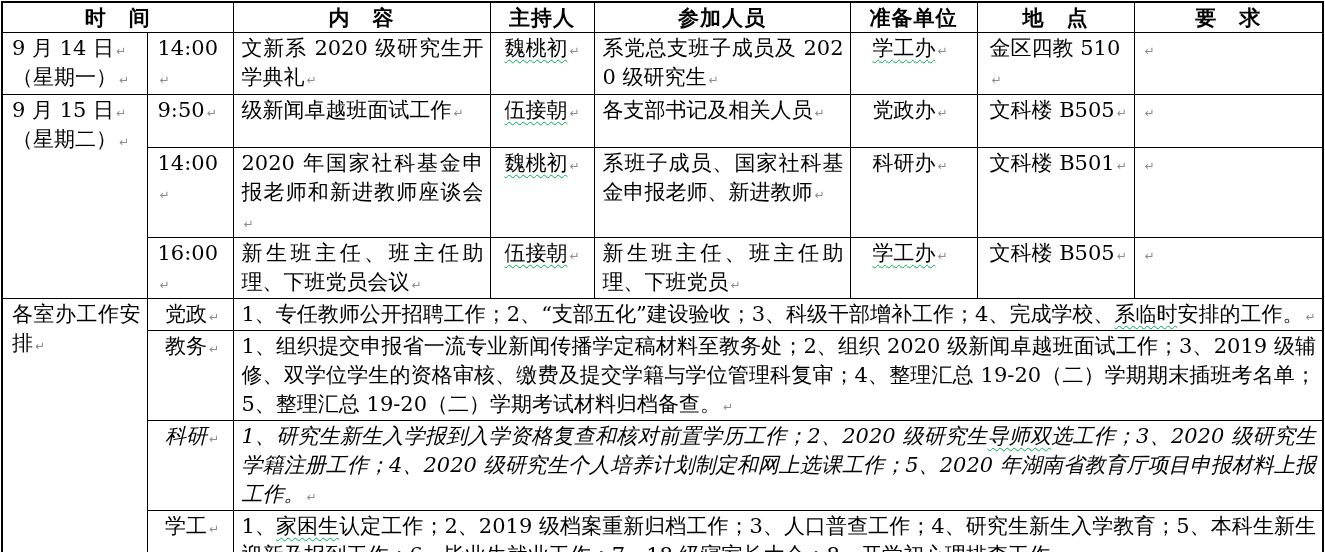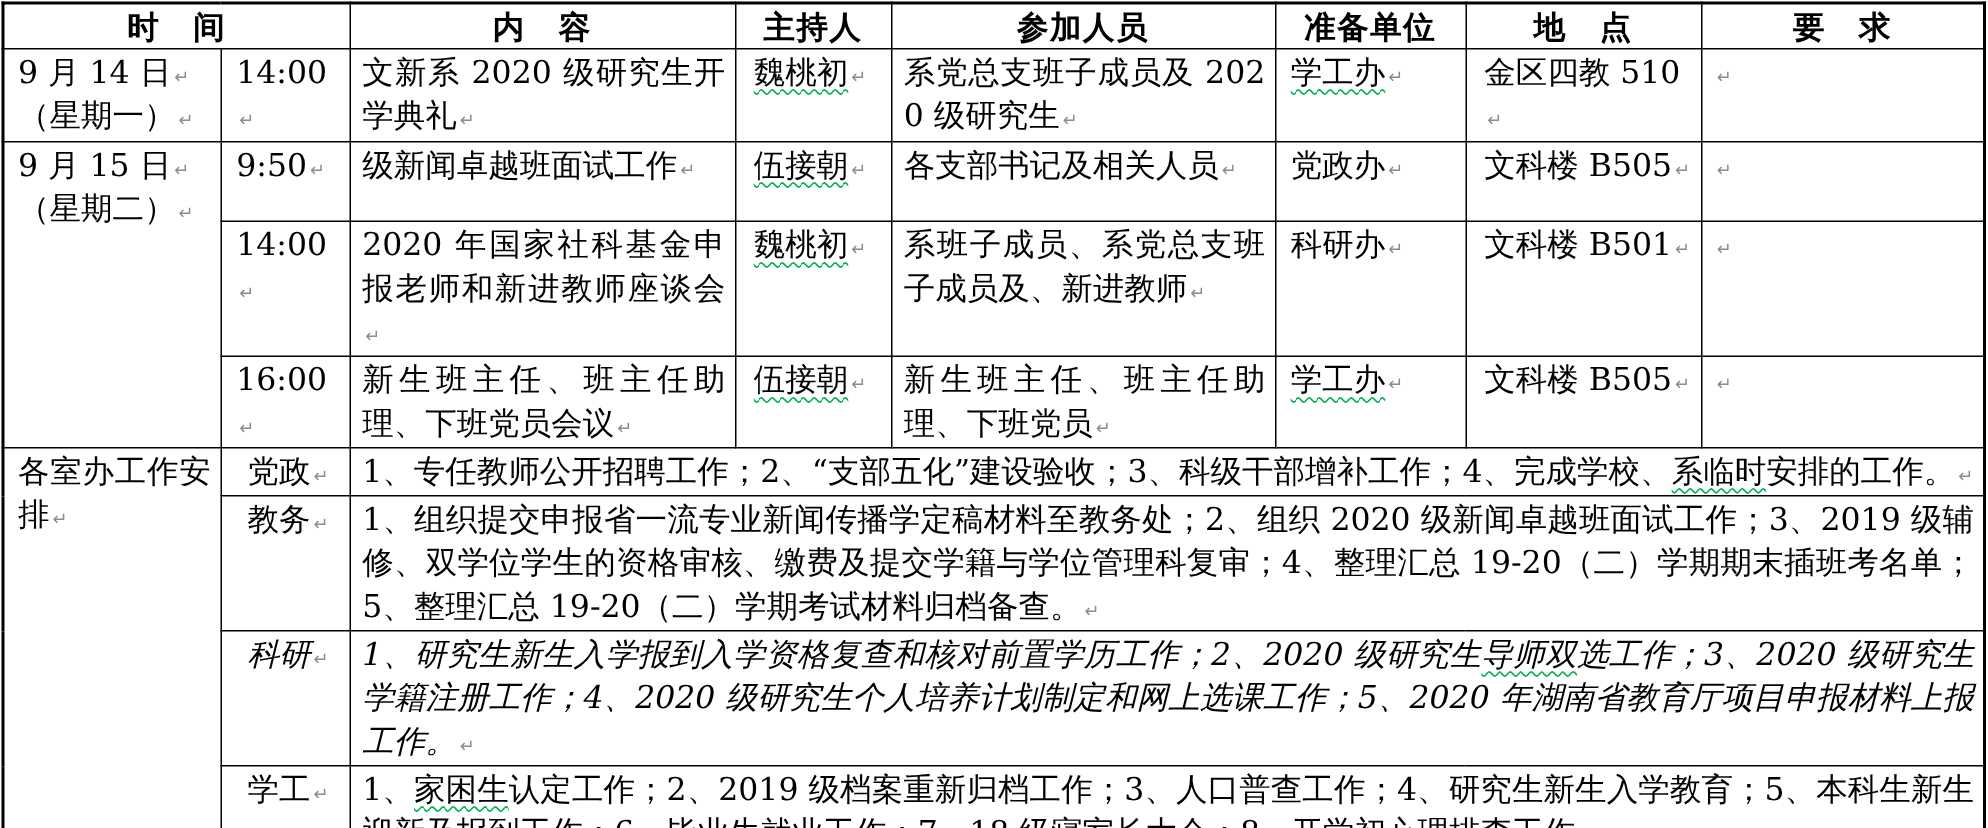--- a/index.html
+++ b/index.html
@@ -43,22 +43,22 @@
   .h-r1  { height:62px;margin-top:16px; }
   .h-r2  { height:53px; }
   .h-r3  { height:74px; }
   .h-r4  { height:57px; }
   .h-o1  { height:32px; }
   .h-o2  { height:87px;margin-top:20px; }
   .h-o3  { height:80px;font-style:italic; }
   .h-o4  { height:63px; }
   .datecell { padding-left:9px; }
   .timecell { padding-left:10px; }
-  .hostcell { text-align:left; padding-left:12px; padding-right:2px; }
-  .prepcell { padding-left:10px; }
+  .hostcell { text-align:center; padding-left:2px; padding-right:2px; }
+  .prepcell { padding-left:22px; }
   .loccell  { padding-left:12px; }
   .officelabel { padding-left:10px;text-align:center; }
   .officetext  { padding-left:8px; padding-right:6px; }
   .sectiontitle { padding-left:9px; }
 </style>
 </head>
 <body>
 
 <div class="doc">
   <table class="sched">
@@ -109,21 +109,21 @@
       <td class="jc"><span>各支部书记及相关人员</span><span class="pm">↵</span></td>
       <td class="prepcell"><span>党政办</span><span class="pm">↵</span></td>
       <td class="loccell"><span>文科楼 B505</span><span class="pm">↵</span></td>
       <td><span class="pm">↵</span></td>
     </tr>
 
     <tr class="h-r3">
       <td class="timecell"><span>14:00</span><span class="pm">↵</span></td>
       <td class="jc"><span>2020 年国家社科基金申报老师和新进教师座谈会</span><span class="pm">↵</span></td>
       <td class="hostcell"><span><span class="wavy">魏桃初</span></span><span class="pm">↵</span></td>
-      <td class="jc"><span>系班子成员、系党总支班子成员及、新进教师</span><span class="pm">↵</span></td>
+      <td class="jc"><span>系班子成员、国家社科基金申报老师、新进教师</span><span class="pm">↵</span></td>
       <td class="prepcell"><span>科研办</span><span class="pm">↵</span></td>
       <td class="loccell"><span>文科楼 B501</span><span class="pm">↵</span></td>
       <td><span class="pm">↵</span></td>
     </tr>
 
     <tr class="h-r4">
       <td class="timecell"><span>16:00</span><span class="pm">↵</span></td>
       <td class="jc"><span>新生班主任、班主任助理、下班党员会议</span><span class="pm">↵</span></td>
       <td class="hostcell"><span><span class="wavy">伍接朝</span></span><span class="pm">↵</span></td>
       <td class="jc"><span>新生班主任、班主任助理、下班党员</span><span class="pm">↵</span></td>

